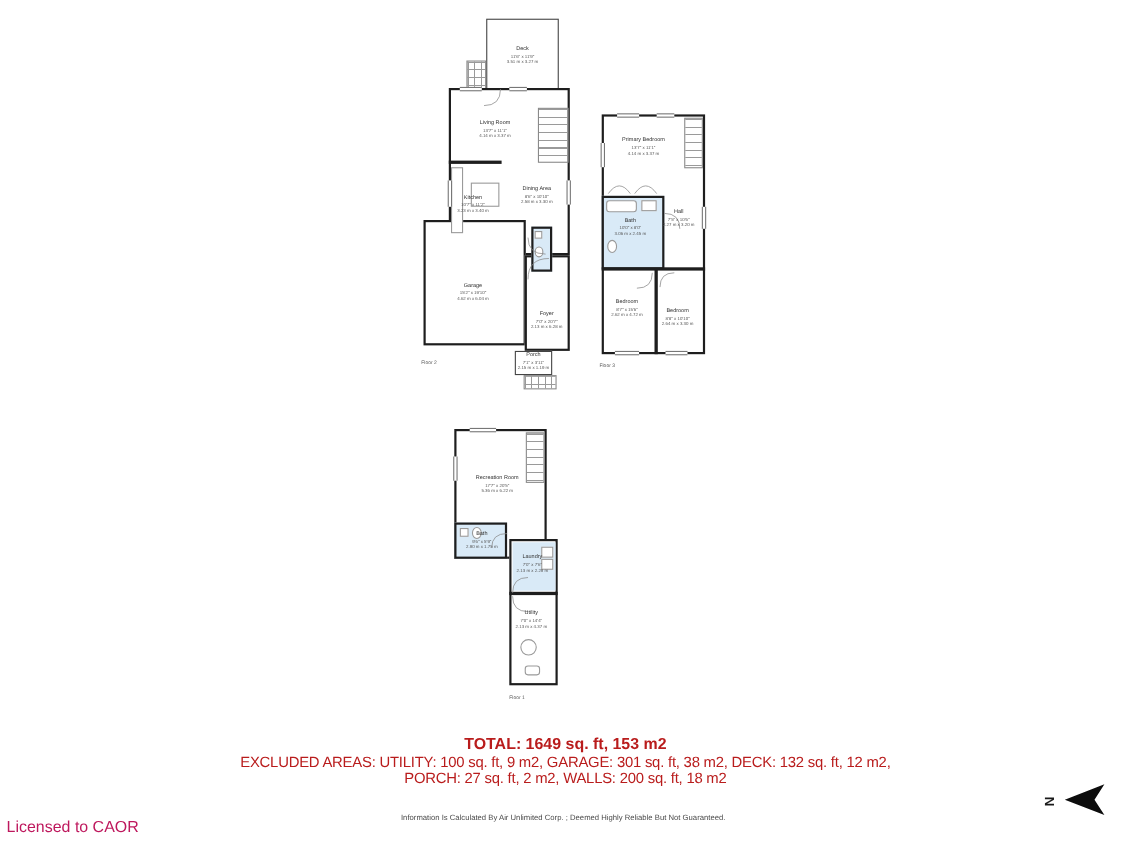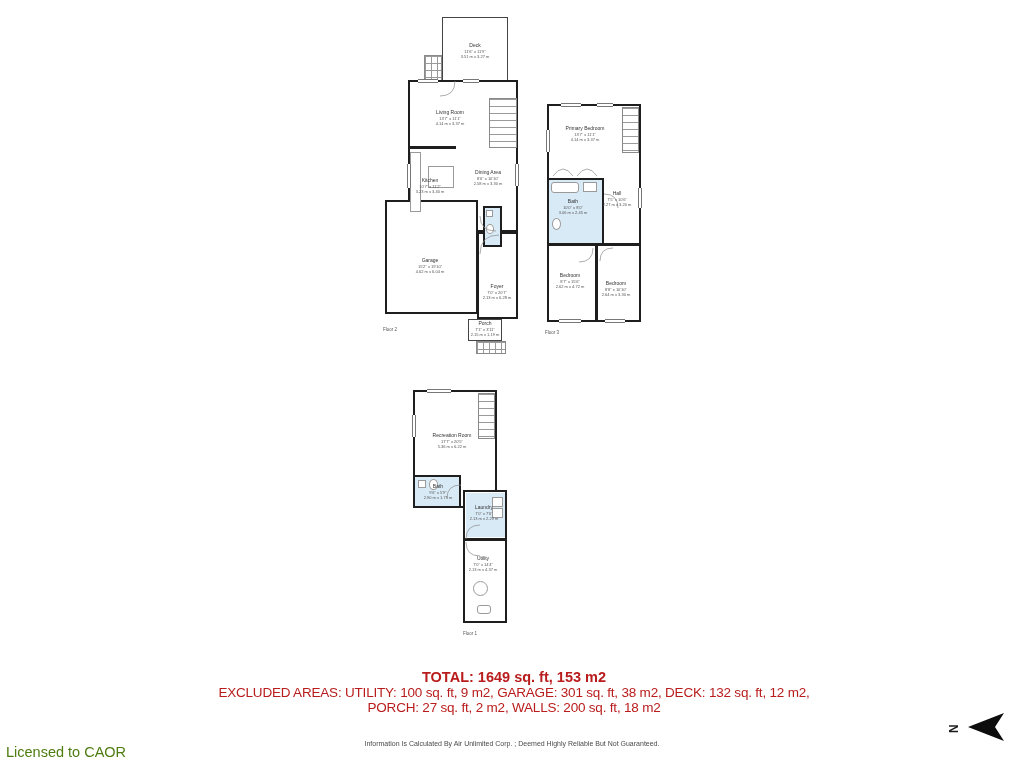--- a/index.html
+++ b/index.html
@@ -25,21 +25,21 @@
   .rname{font-size:5px;color:#333;}
   .rdim{font-size:4px;color:#555;}
   .floorlabel{position:absolute;font-size:4.5px;color:#555;z-index:5;}
   .arcs{position:absolute;left:0;top:0;pointer-events:none;z-index:4;}
   .arcs path{fill:none;stroke:#8a8a8a;stroke-width:0.7;}
   #summary{position:absolute;left:2px;top:669px;width:1024px;text-align:center;color:#b91c1c;}
   #summary .tot{font-size:14.5px;font-weight:bold;line-height:16px;}
   #summary .ln{font-size:13.5px;line-height:15px;letter-spacing:-0.2px;}
   #disclaimer{position:absolute;left:0;top:740px;width:1024px;text-align:center;
               font-size:7px;color:#4a4a4a;}
-  #licensed{position:absolute;left:6px;top:744px;font-size:14.5px;color:#4d7c0f;}
+  #licensed{position:absolute;left:6px;top:744px;font-size:14.5px;color:#be185d;}
   .ellipse{border-radius:50%;}
   .rnd{border-radius:3px;}
 </style>
 </head>
 <body>
 
 <div id="canvas">
 
   <div class="abs" style="left:383px;top:14px;width:150px;height:342px;">
     <div class="abs thin" style="left:59px;top:3px;width:66px;height:64px;border-color:#444;"></div>

